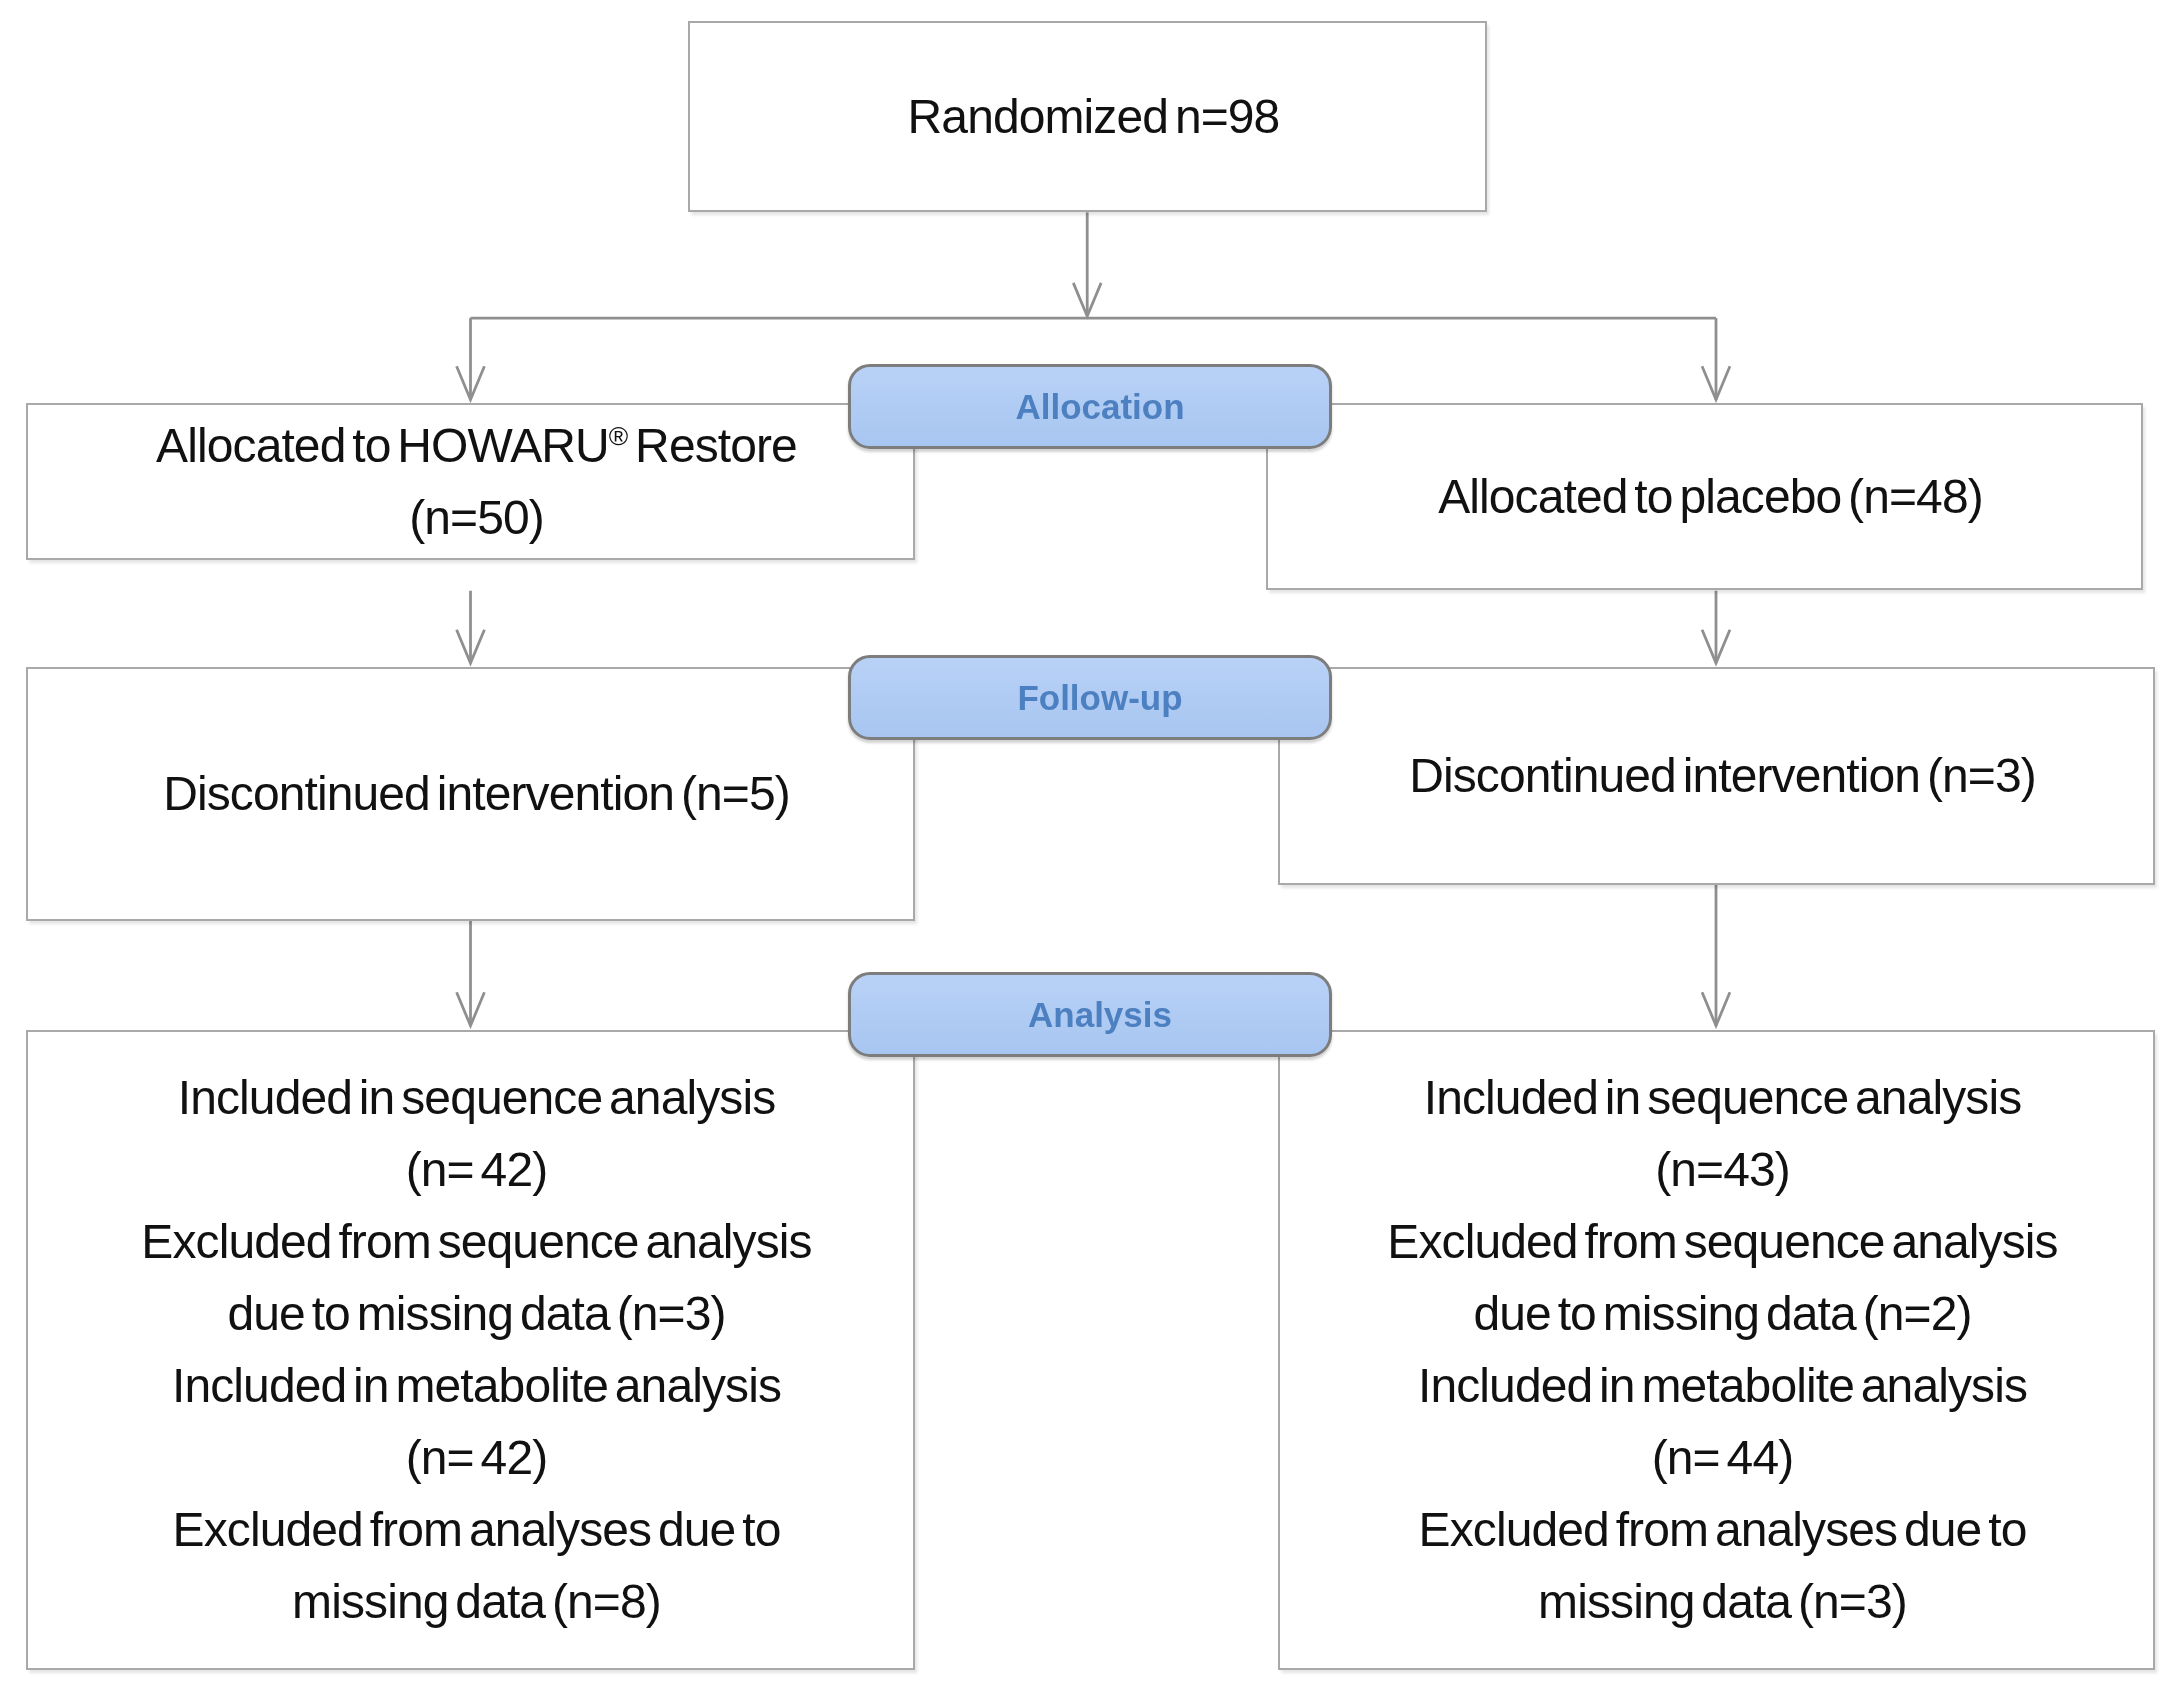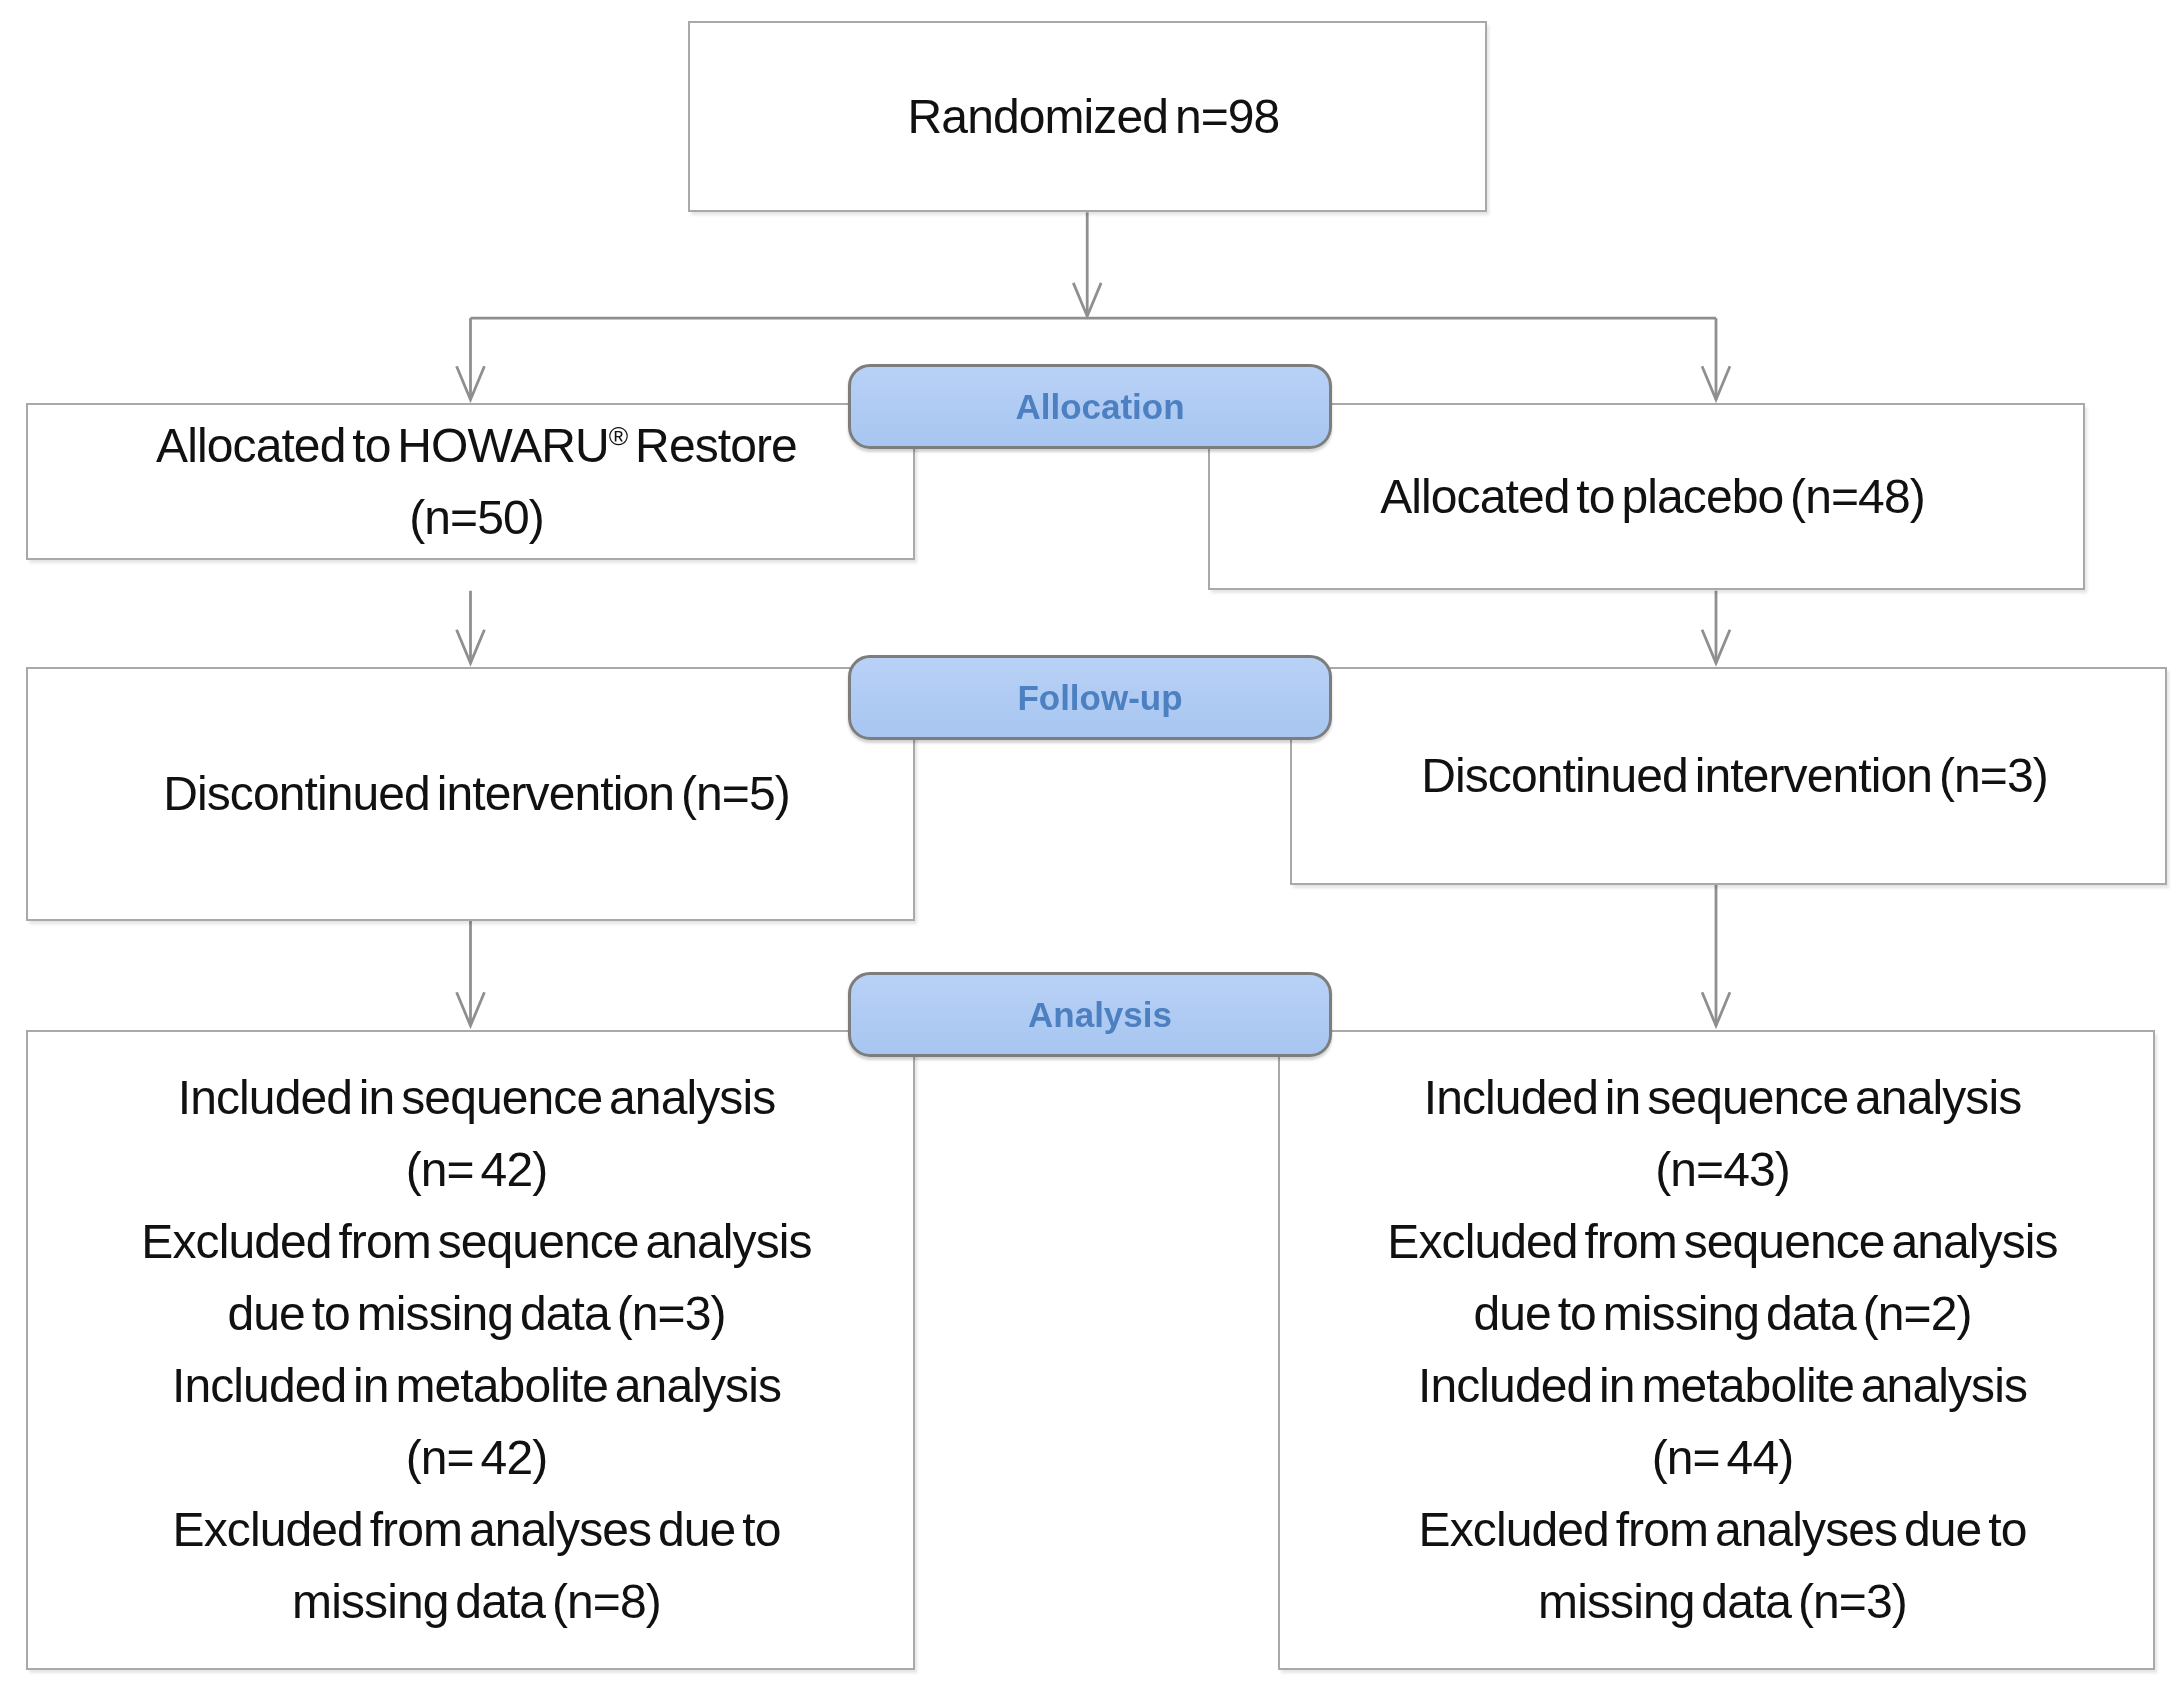--- a/index.html
+++ b/index.html
@@ -37,23 +37,23 @@
     padding-left: 12px;
   }
   .box .line { white-space: nowrap; }
   sup.reg {
     font-size: 0.55em;
     vertical-align: super;
     letter-spacing: 0;
   }
   #box-randomized   { left: 688px;  top: 21.3px;   width: 799px; height: 191px; }
   #box-alloc-left   { left: 26px;   top: 403px;  width: 889px; height: 157px; }
-  #box-alloc-right  { left: 1208px; top: 403px;  width: 877px; height: 187px; }
+  #box-alloc-right  { left: 1266px; top: 403px;  width: 877px; height: 187px; }
   #box-follow-left  { left: 26px;   top: 667px;  width: 889px; height: 254px; }
-  #box-follow-right { left: 1278px; top: 667px;  width: 877px; height: 218px; margin-left: 12px; }
+  #box-follow-right { left: 1278px; top: 667px;  width: 877px; height: 218px; }
   #box-analysis-left  { left: 26px;   top: 1030px; width: 889px; height: 640px; }
   #box-analysis-right { left: 1278px; top: 1030px; width: 877px; height: 640px; }
   .tab {
     position: absolute;
     left: 848px;
     width: 484px;
     height: 85px;
     box-sizing: border-box;
     border: 3.7px solid #7d7d7d;
     border-radius: 22px;

